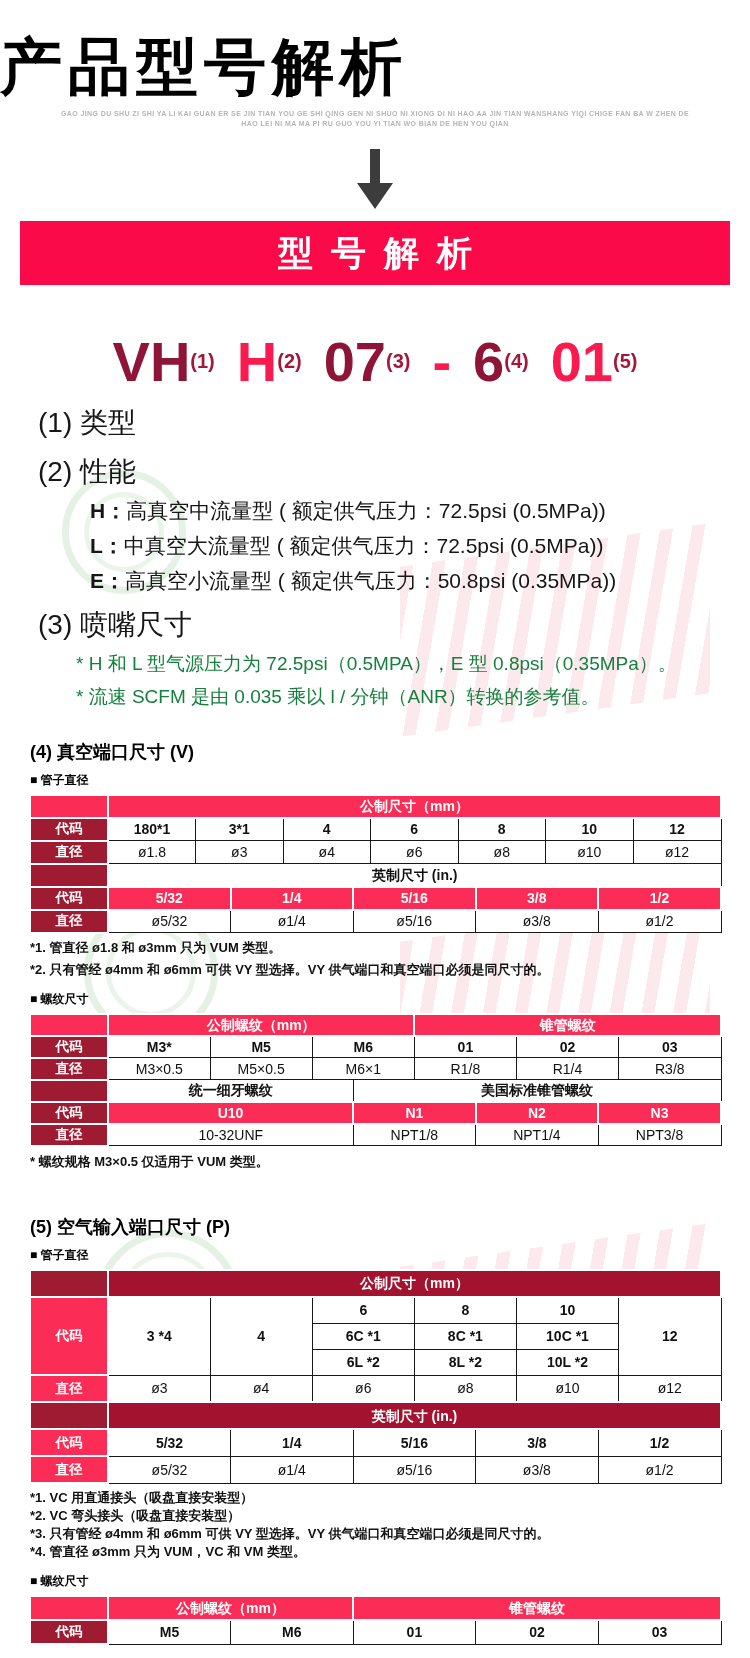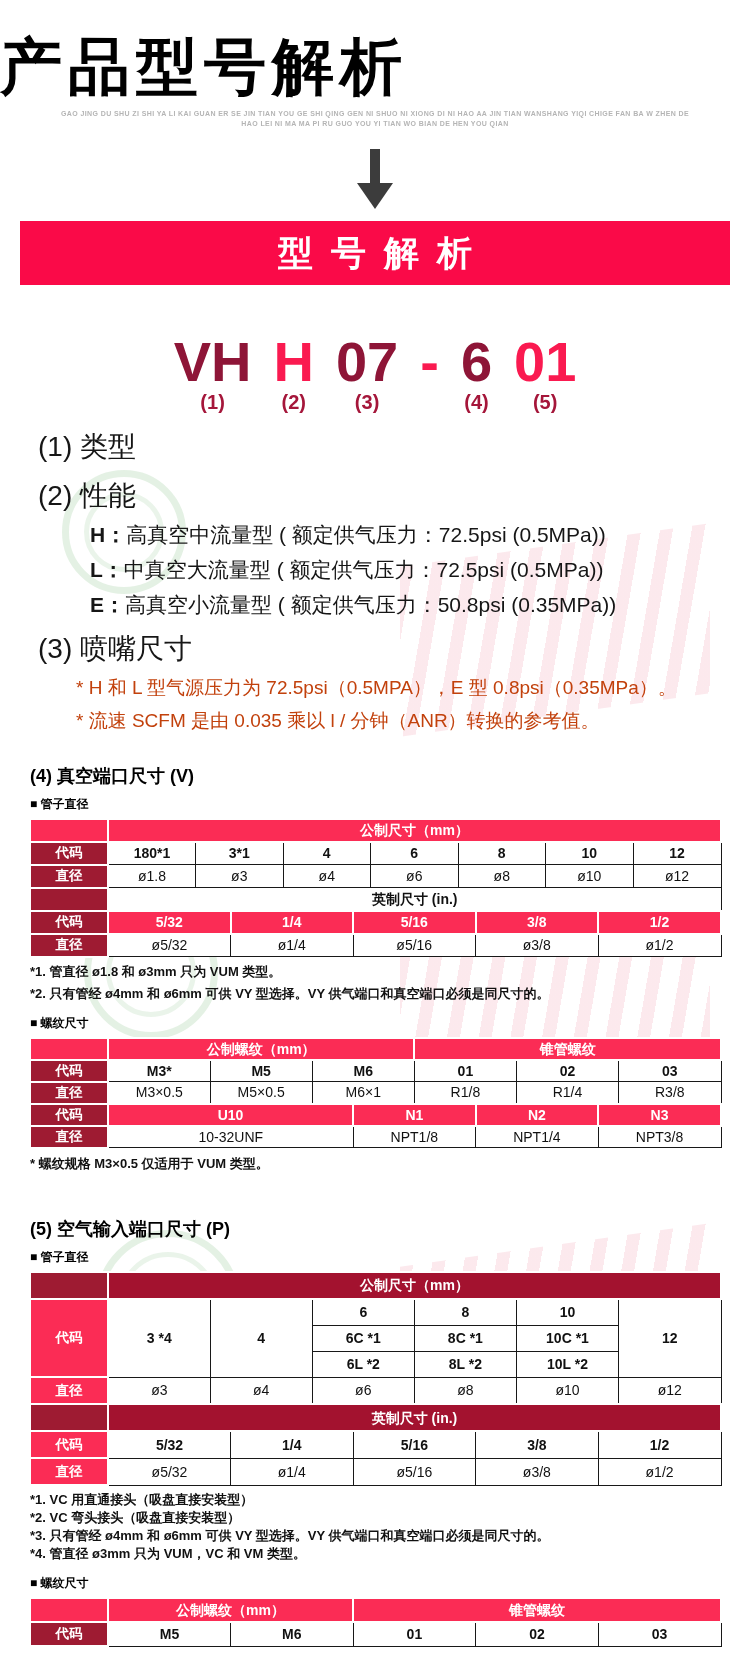--- a/index.html
+++ b/index.html
@@ -17,31 +17,31 @@
   .subtitle{margin:8px 40px 0;text-align:center;font-size:7px;line-height:10px;color:#b5b5b5;font-weight:700;letter-spacing:.4px;}
 
   .arrow{position:relative;width:36px;height:60px;margin:20px auto 0;}
   .arrow .bar{position:absolute;left:13px;top:0;width:10px;height:36px;background:#3c3c3c;}
   .arrow .head{position:absolute;left:0;top:34px;width:0;height:0;border-left:18px solid transparent;border-right:18px solid transparent;border-top:26px solid #3c3c3c;}
 
   .banner{margin:12px 20px 0;background:#FA0A48;color:#fff;text-align:center;
           font-size:35px;font-weight:800;letter-spacing:18px;padding:9px 0 8px;text-indent:18px;}
 
   .model-row{display:flex;justify-content:center;align-items:flex-start;gap:22px;margin-top:48px;}
-  .model-part{display:flex;flex-direction:column;align-items:center;}
+  .model-part{display:flex;flex-direction:row;align-items:center;}
   .model-text{font-size:56px;line-height:58px;font-weight:800;}
   .mc-dark{color:#8E1537;}
   .mc-pink{color:#FA1A50;}
   .model-mark{font-size:20px;font-weight:700;color:#A5163A;margin-top:0;height:24px;}
 
   .spec{margin:14px 0 0 38px;}
   .spec-h{font-size:28px;font-weight:500;color:#161616;margin-top:12px;line-height:1.3;}
   .perf-line{font-size:21px;margin:7px 0 0 52px;color:#161616;}
   .perf-key{font-weight:700;}
-  .s3-note{font-size:19px;margin:7px 0 0 38px;color:#c2410c;}
+  .s3-note{font-size:19px;margin:7px 0 0 38px;color:#15803d;}
 
   .sec-title{font-size:18px;font-weight:700;margin:30px 0 0 30px;color:#000;}
   .sub-title{font-size:12px;font-weight:700;margin:8px 0 5px 30px;color:#000;}
 
   table{border-collapse:collapse;table-layout:fixed;width:693px;margin-left:29px;}
   td{text-align:center;vertical-align:middle;padding:0;font-size:14px;line-height:1.15;color:#111;}
   .t1 td{height:21px;}
   .t2 td{height:20px;}
   .t3 td{height:25px;}
   .t4 td{height:22px;}
@@ -208,20 +208,25 @@
       <tr>
         <td class="lblD">直径</td>
         <td class="d" colspan="5">M3×0.5</td>
         <td class="d" colspan="5">M5×0.5</td>
         <td class="d" colspan="5">M6×1</td>
         <td class="d" colspan="5">R1/8</td>
         <td class="d" colspan="5">R1/4</td>
         <td class="d" colspan="5">R3/8</td>
       </tr>
       <tr>
+            <td class="stubD"></td>
+            <td class="bandW" colspan="12">统一细牙螺纹</td>
+            <td class="bandW" colspan="18">美国标准锥管螺纹</td>
+          </tr>
+      <tr>
         <td class="lblD">代码</td>
         <td class="pinkcell" colspan="12">U10</td>
         <td class="pinkcell" colspan="6">N1</td>
         <td class="pinkcell" colspan="6">N2</td>
         <td class="pinkcell" colspan="6">N3</td>
       </tr>
       <tr>
         <td class="lblD">直径</td>
         <td class="d" colspan="12">10-32UNF</td>
         <td class="d" colspan="6">NPT1/8</td>

